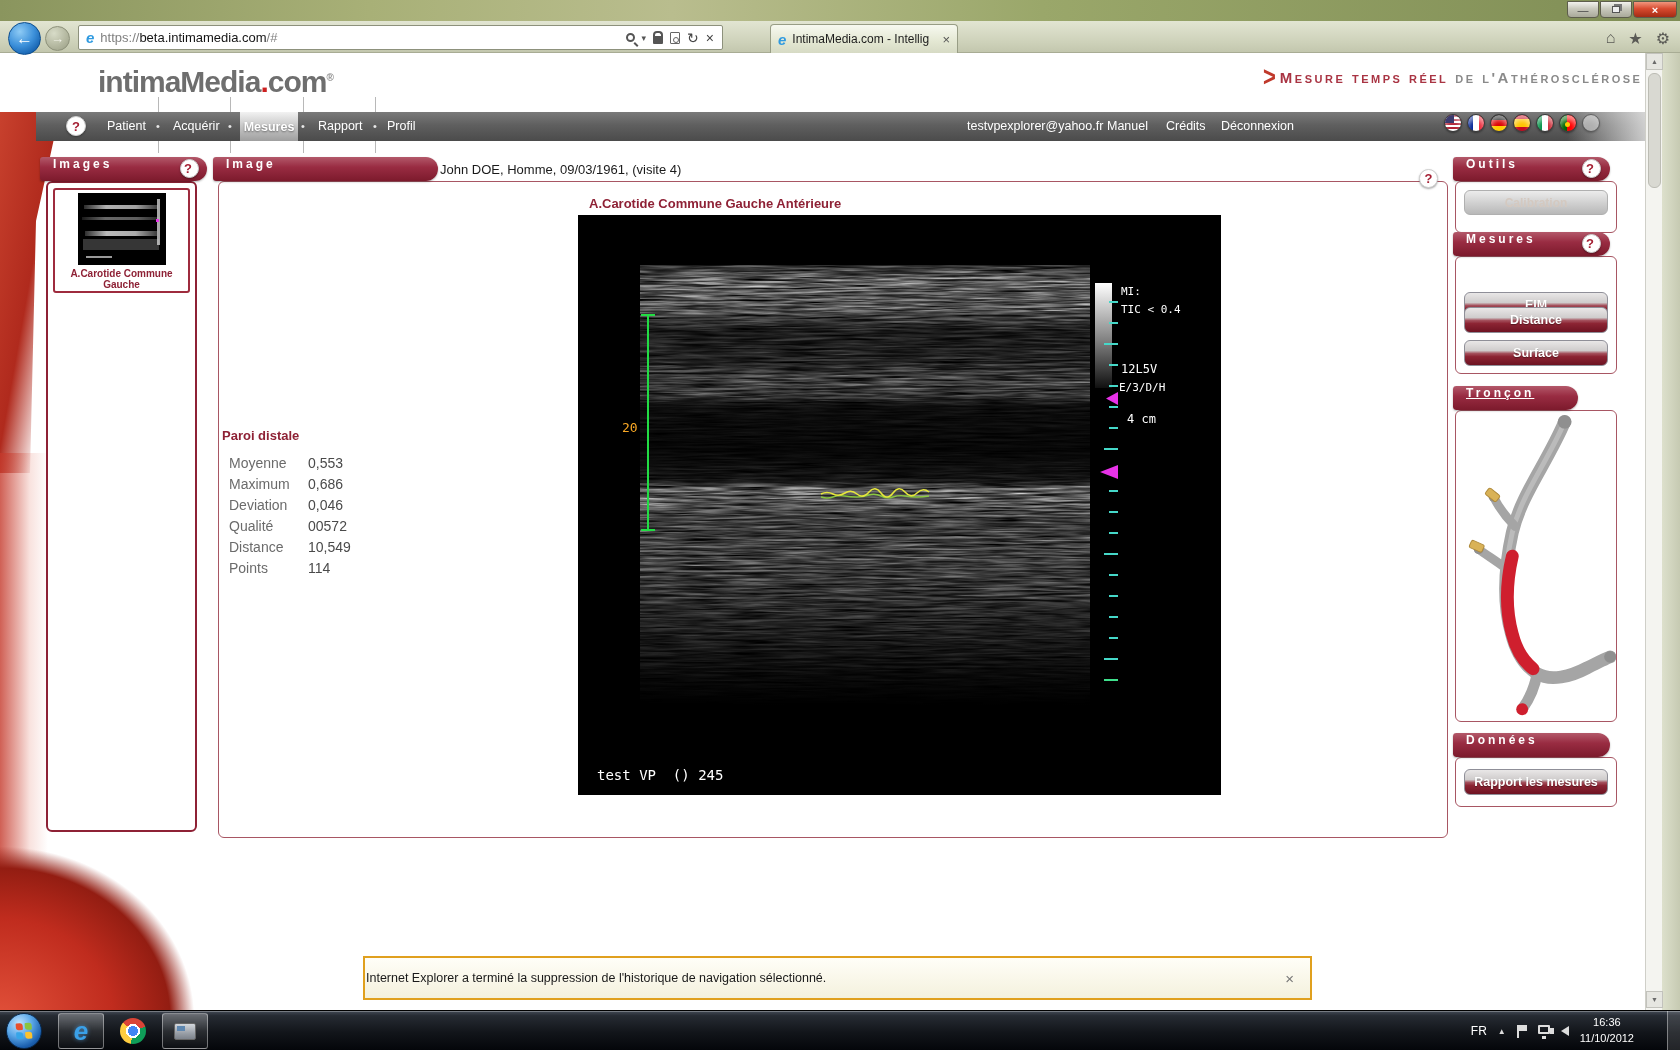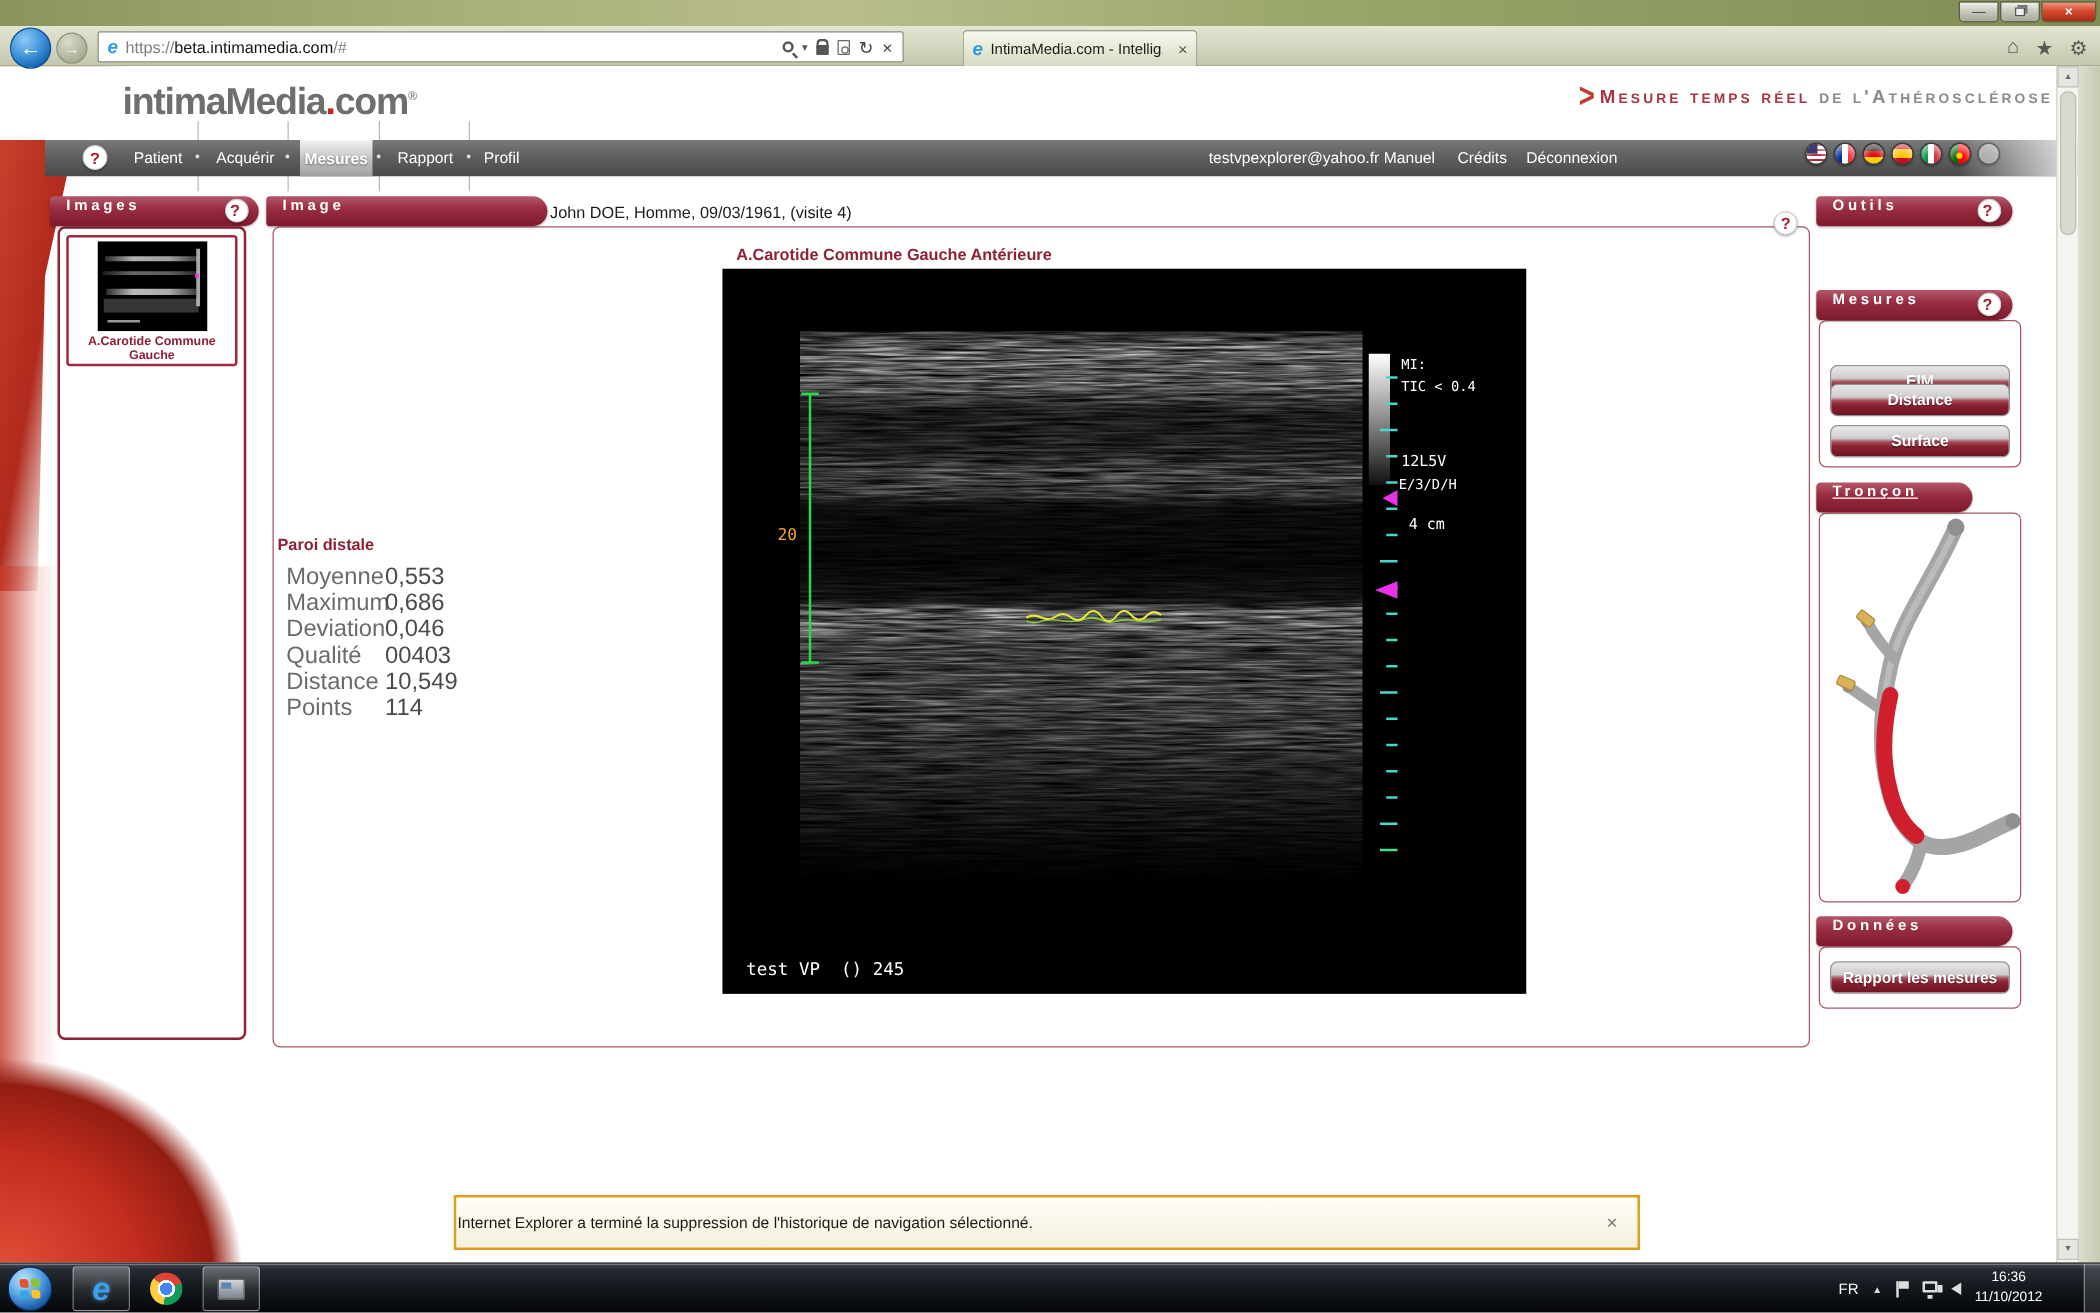--- a/index.html
+++ b/index.html
@@ -104,21 +104,21 @@
     box-shadow:0 1px 2px rgba(0,0,0,.3); }
   .panel-box { background:#fff; border:1px solid #a85663; border-radius:6px; z-index:2; }
 
   
   .thumb-item { position:absolute; left:5px; top:5px; width:137px; height:105px; border:2px solid #9e2b3d; border-radius:3px;
     display:flex; flex-direction:column; align-items:center; padding-top:3px; }
   .thumb-caption { color:#8e2135; font-weight:bold; font-size:10px; margin-top:3px; text-align:center; }
 
   
   .meas-title { color:#8e2135; font-weight:bold; font-size:13px; }
-  .meas-row { display:flex; height:21px; align-items:flex-end; font-size:19px; }
+  .meas-row { display:flex; height:21px; align-items:center; font-size:14px; }
   .meas-label { width:86px; color:#6b6b6b; padding-left:7px; }
   .meas-value { color:#4a4a4a; }
 
   .patient-line { font-size:13px; color:#1a1a1a; z-index:3; }
   .us-title { font-weight:bold; font-size:13px; color:#8e2135; z-index:3; }
   .us-wrap { background:#000; overflow:hidden; z-index:3; }
 
   
   .btn-red { position:absolute; left:8px; width:144px; height:26px; border:1px solid #8f8f98; border-radius:6px;
     background:linear-gradient(#e9e7e7 0%,#cfcccc 40%,#a4505c 52%,#8c2433 65%,#6e1322 100%);
@@ -306,21 +306,21 @@
       <div class="meas-row">
           <span class="meas-label">Maximum</span>
           <span class="meas-value">0,686</span>
         </div>
       <div class="meas-row">
           <span class="meas-label">Deviation</span>
           <span class="meas-value">0,046</span>
         </div>
       <div class="meas-row">
           <span class="meas-label">Qualité</span>
-          <span class="meas-value">00403</span>
+          <span class="meas-value">00572</span>
         </div>
       <div class="meas-row">
           <span class="meas-label">Distance</span>
           <span class="meas-value">10,549</span>
         </div>
       <div class="meas-row">
           <span class="meas-label">Points</span>
           <span class="meas-value">114</span>
         </div>
     </div>
@@ -413,20 +413,23 @@
         <text x="541" y="176" font-family="DejaVu Sans Mono, monospace" font-size="11" fill="#fff">E/3/D/H</text>
         <text x="549" y="208" font-family="DejaVu Sans Mono, monospace" font-size="12" fill="#fff">4 cm</text>
         <text x="19" y="565" font-family="DejaVu Sans Mono, monospace" font-size="14" fill="#fff" style="white-space:pre">test VP  () 245</text>
       </svg>
     </div>
 
     <div class="abs panel-tab" style="left:1453px; top:104px; width:157px; border-radius:4px 14px 14px 4px;">
       <span>Outils</span>
       <div class="help-badge rp-help" style="width:19px;height:19px;">?</div>
     </div>
+    <div class="abs panel-box" style="left:1455px; top:128px; width:162px; height:52px;">
+      <div class="btn-disabled">Calibration</div>
+    </div>
 
     <div class="abs panel-tab" style="left:1453px; top:179px; width:157px; border-radius:4px 14px 14px 4px;">
       <span>Mesures</span>
       <div class="help-badge rp-help" style="width:19px;height:19px;">?</div>
     </div>
     <div class="abs panel-box" style="left:1455px; top:203px; width:162px; height:118px;">
       <div class="btn-red" style="top:17px;margin-top:18px;">EIM</div>
       <div class="btn-red" style="top:50px;">Distance</div>
       <div class="btn-red" style="top:83px;">Surface</div>
     </div>

